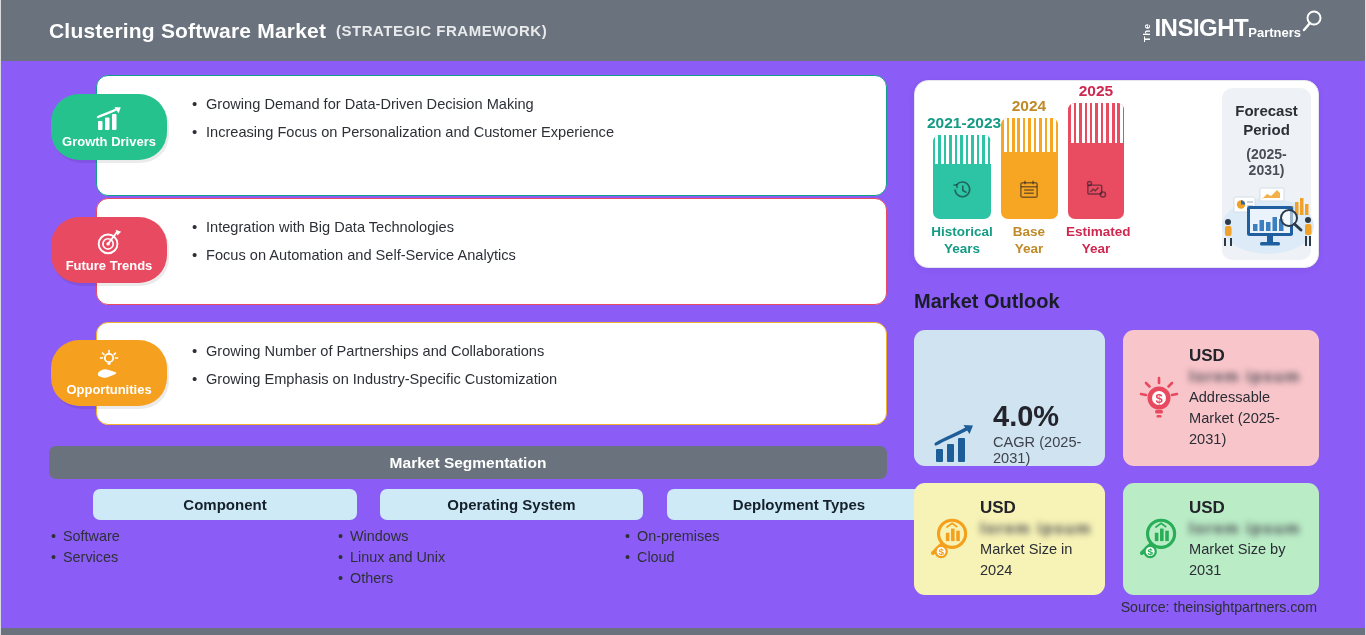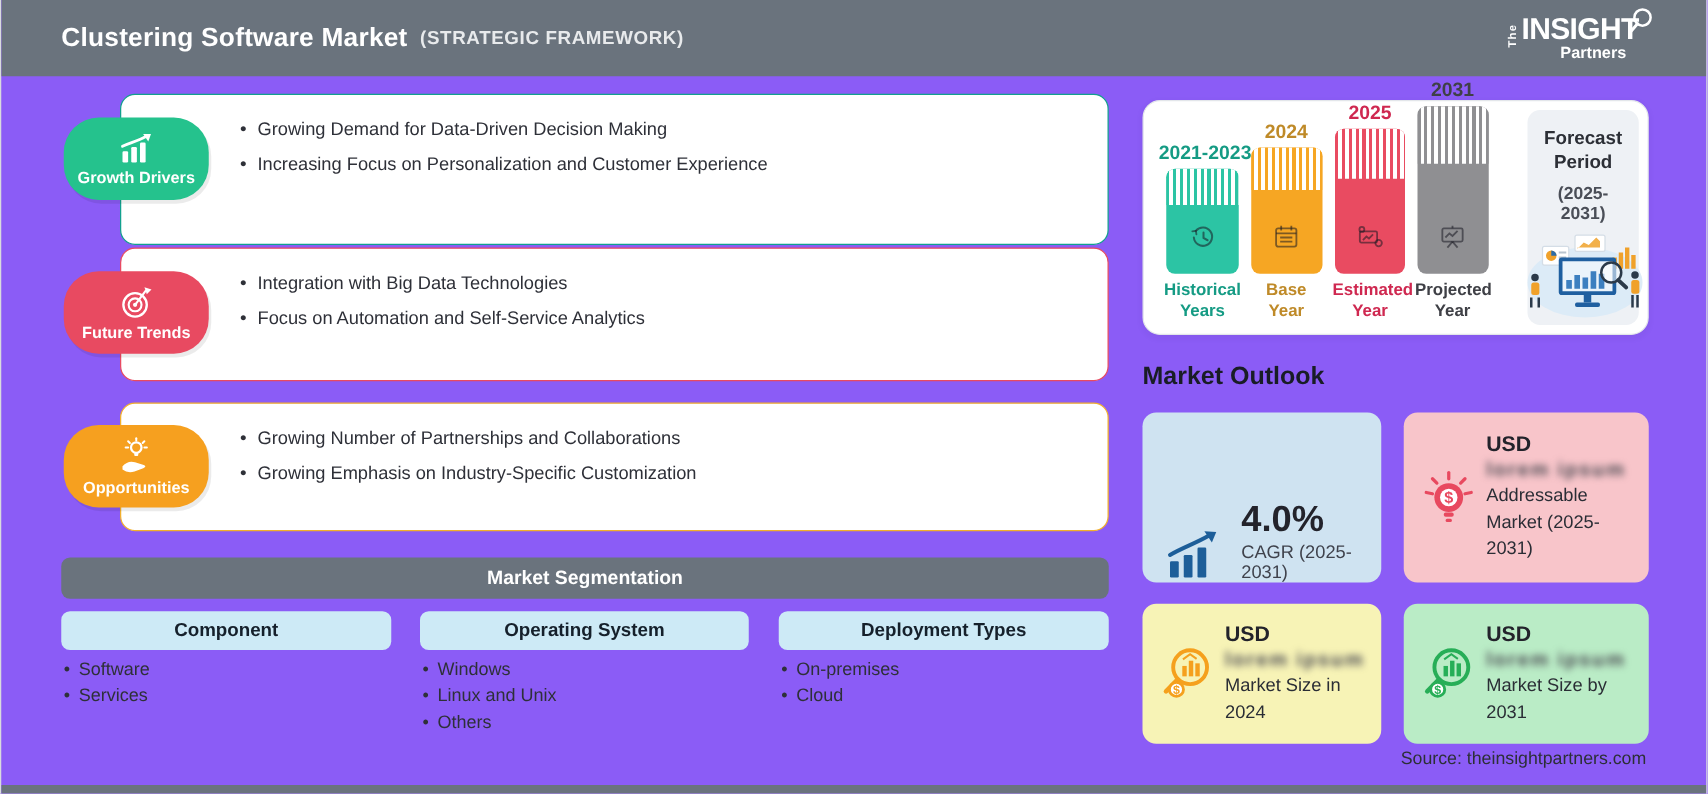--- a/index.html
+++ b/index.html
@@ -8,21 +8,21 @@
           border-left:1px solid #d9dbde; border-right:1px solid #d9dbde; overflow:hidden; }
 
   
   .header { position:absolute; top:0; left:0; right:0; height:61px;
             display:flex; align-items:center; padding:0 40px 0 48px; }
   .header-title { color:#ffffff; font-size:21px; font-weight:700; letter-spacing:.2px; }
   .header-subtitle { color:#e8eaec; font-size:15px; font-weight:600; margin-left:10px; letter-spacing:.5px; }
   .logo { margin-left:auto; position:relative; color:#fff; display:flex; align-items:flex-start; padding-right:14px; }
   .logo-the { writing-mode:vertical-rl; transform:rotate(180deg); font-size:9px; font-weight:700;
               letter-spacing:1px; margin:3px 2px 0 0; height:26px; text-align:center; }
-  .logo-block { display:flex; flex-direction:column; align-items:flex-end; }
+  .logo-block { display:flex; flex-direction:row; align-items:flex-end; }
   .logo-insight { font-size:24px; font-weight:800; letter-spacing:-.5px; line-height:24px; }
   .logo-partners { font-size:13px; font-weight:700; margin-top:-2px; margin-right:10px; }
   .logo-lens { position:absolute; right:2px; top:-6px; }
 
   
   .fw-box { position:absolute; left:95px; width:791px; background:#fff;
             border:1.6px solid; border-radius:12px; padding:19px 20px 10px 95px; }
   .fw-box ul { list-style:none; }
   .fw-box li { font-size:14.6px; color:#2e3038; margin-bottom:9px; line-height:19px; position:relative; padding-left:14px; }
   .fw-box li::before { content:"•"; position:absolute; left:0; top:-1px; color:#2e3038; font-size:15px; }
@@ -30,21 +30,21 @@
           display:flex; flex-direction:column; align-items:center; justify-content:center;
           color:#fff; z-index:3; box-shadow:2px 3px 0 rgba(0,0,0,0.08); }
   .pill-label { font-size:13px; font-weight:700; margin-top:1px; }
   .pill svg { display:block; }
 
   
   .seg-bar { position:absolute; left:48px; top:446px; width:838px; height:33px; border-radius:7px;
              display:flex; align-items:center; justify-content:center; }
   .seg-bar-title { color:#fff; font-size:15.5px; font-weight:700; }
   .seg-chip { position:absolute; top:489px; height:31px; background:#cdeaf6; border-radius:7px;
-              display:flex; align-items:center; justify-content:center; }
+              display:flex; align-items:center; justify-content:center;margin-left:44px; }
   .seg-chip span { font-size:15px; font-weight:700; color:#15202b; }
   .seg-list { position:absolute; top:526px; list-style:none; }
   .seg-list li { font-size:14.4px; color:#2e3038; line-height:21px; position:relative; padding-left:12px; }
   .seg-list li::before { content:"•"; position:absolute; left:0; color:#2e3038; }
 
   
   .tl-card { position:absolute; left:913px; top:80px; width:405px; height:188px; background:#fff;
              border:1px solid #e3e6ea; border-radius:14px; box-shadow:0 2px 6px rgba(30,40,60,.06); }
   .tl-col { position:absolute; bottom:10px; text-align:center; }
   .tl-year { font-size:15.5px; font-weight:800; margin-bottom:3px; white-space:nowrap; }
@@ -223,33 +223,20 @@
         <svg class="bar-icon" width="26" height="26" viewBox="0 0 32 32" fill="none" stroke="currentColor" stroke-width="1.8">
           <rect x="6" y="10" width="17" height="11" rx="1.5"></rect>
           <path d="M9 18.5 l3.5 -3.5 2.5 2 4 -4"></path>
           <circle cx="24.5" cy="21.5" r="3.2"></circle>
           <circle cx="8" cy="8" r="2.4"></circle>
         </svg>
       </div>
       <div class="tl-label" style="color: rgb(207, 40, 80);">Estimated Year</div>
     </div>
 
-    <div class="tl-col" style="left:217px;width:60px;">
-      <div class="tl-year" style="color: rgb(63, 64, 70);">2031</div>
-      <div class="tl-bar" style="height: 134px; width: 57px; color: rgb(143, 143, 146);">
-        <svg class="bar-icon" width="26" height="26" viewBox="0 0 32 32" fill="none" stroke="currentColor" stroke-width="1.8">
-          <rect x="6" y="7" width="20" height="13" rx="1.5"></rect>
-          <path d="M9 16 l4 -4 3 2.5 5 -5"></path>
-          <line x1="16" y1="20" x2="11" y2="26"></line>
-          <line x1="16" y1="20" x2="21" y2="26"></line>
-          <line x1="16" y1="4.5" x2="16" y2="7"></line>
-        </svg>
-      </div>
-      <div class="tl-label" style="color: rgb(63, 64, 70);">Projected Year</div>
-    </div>
 
     <div class="tl-forecast">
       <div class="tl-forecast-title">Forecast Period</div>
       <div class="tl-forecast-range">(2025-2031)</div>
       <svg class="tl-illustration" width="102" height="76" viewBox="0 0 102 76">
         <ellipse cx="52" cy="46" rx="46" ry="28" fill="#dcebf7"></ellipse>
         <rect x="44" y="8" width="24" height="13" rx="1.5" fill="#fff" stroke="#d4dde6"></rect>
         <path d="M46 19 l5 -5 4 2 6 -6 3 3 v5 h-18 z" fill="#f2b04a"></path>
         <rect x="18" y="17" width="21" height="15" rx="1.5" fill="#fff" stroke="#d4dde6"></rect>
         <circle cx="25" cy="24.5" r="4.2" fill="#f0a12a"></circle>

